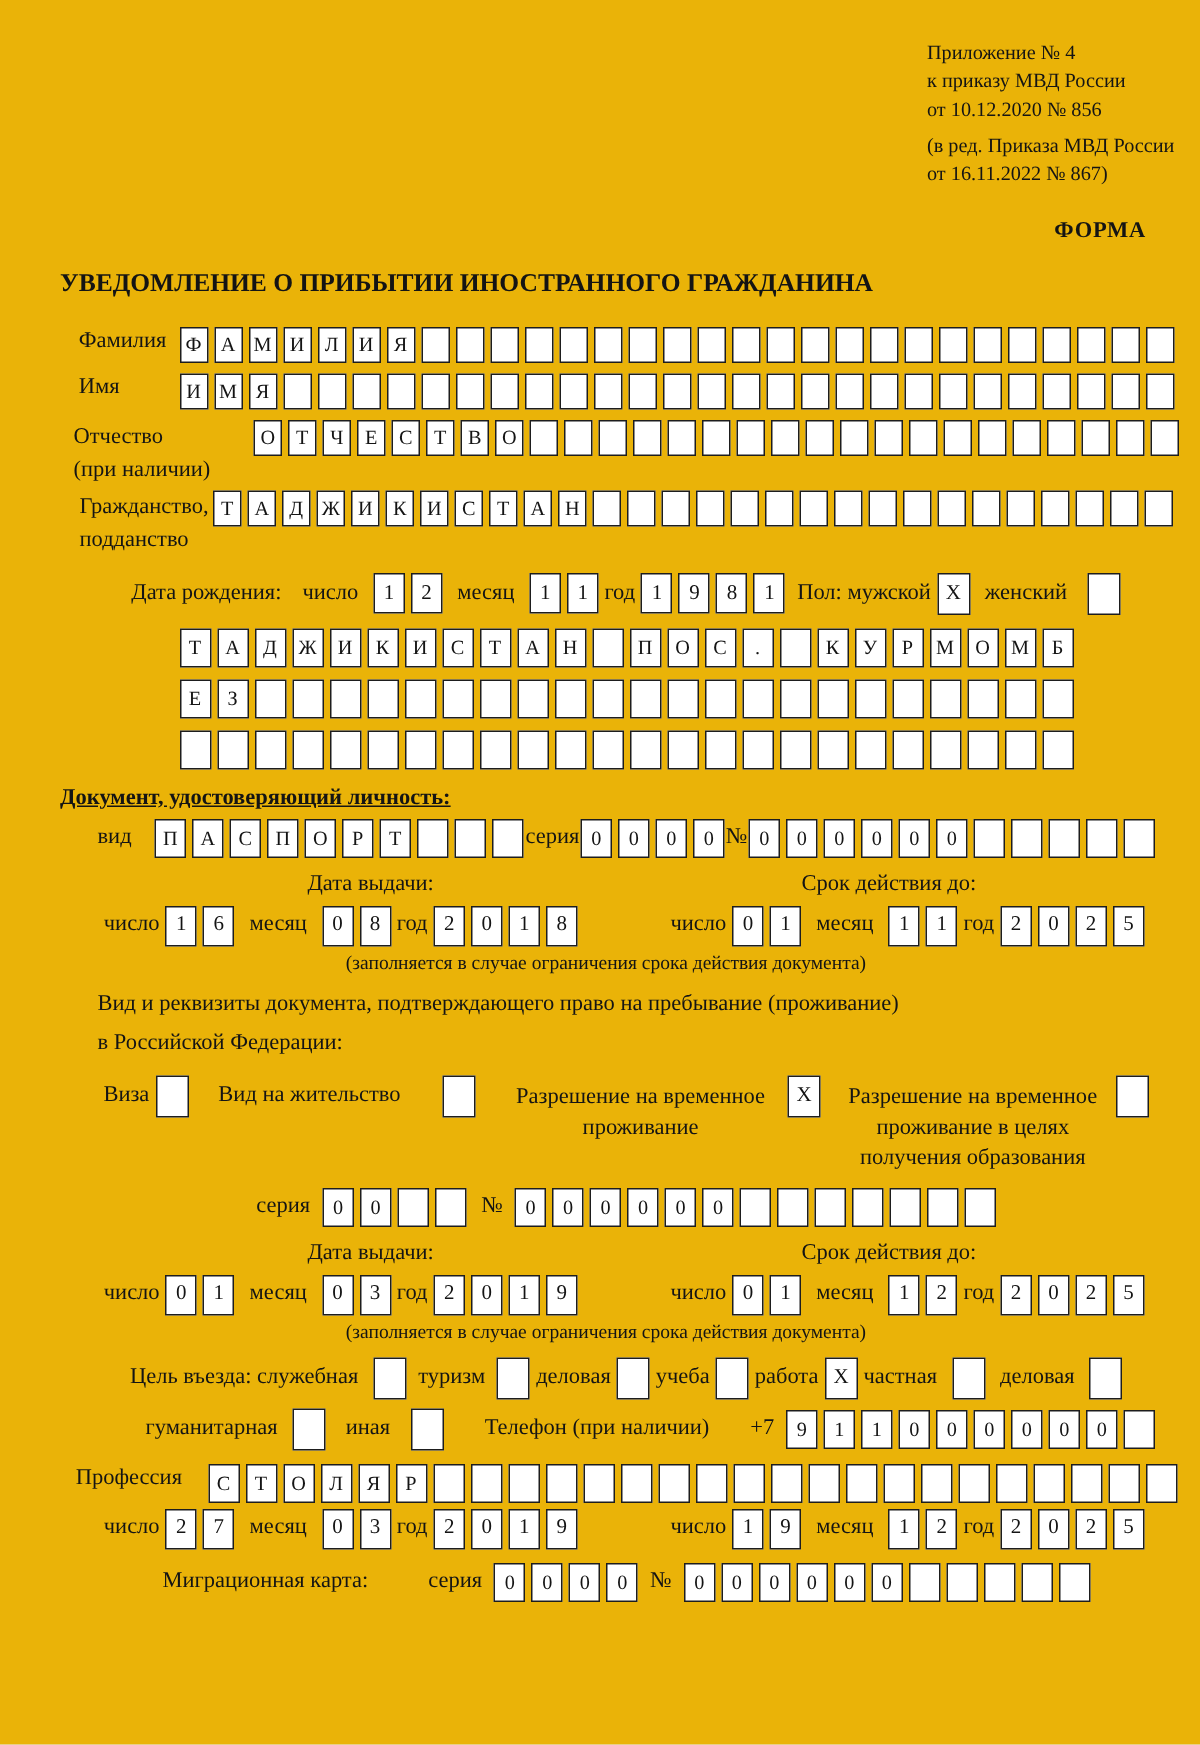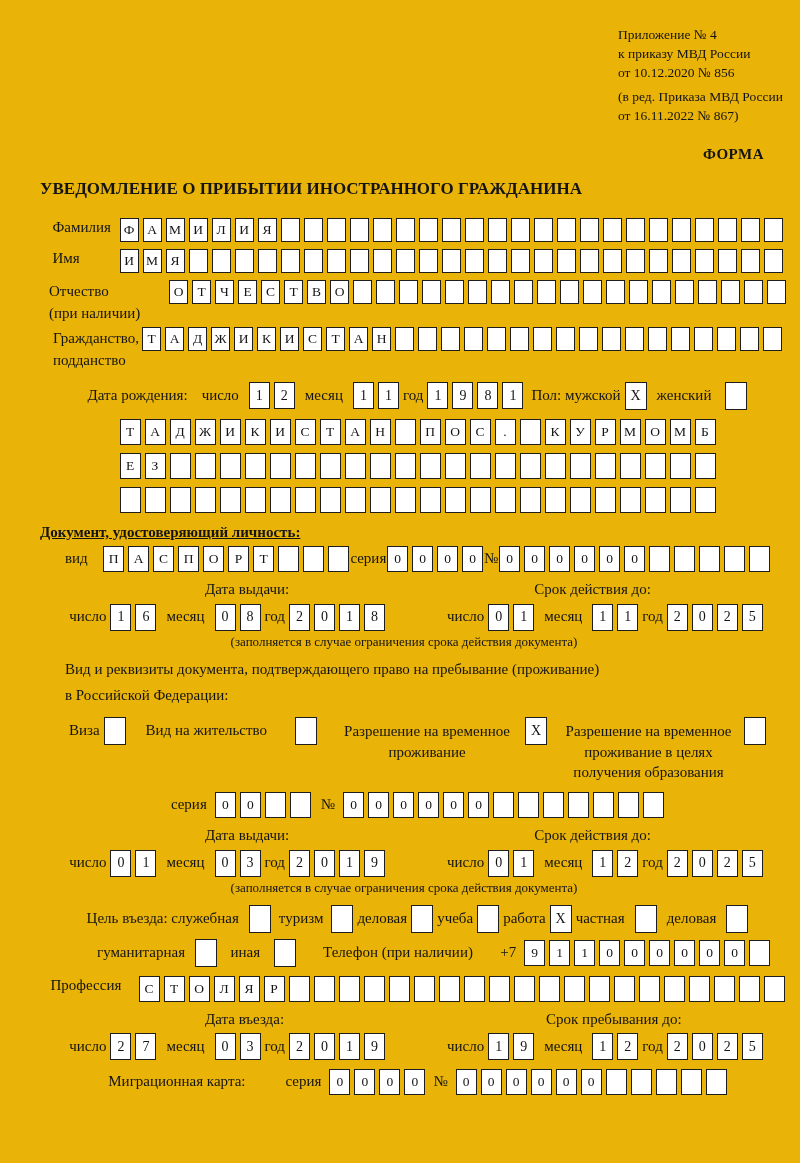--- a/index.html
+++ b/index.html
@@ -613,24 +613,20 @@
         <span class="cell"></span>
         <span class="cell"></span>
         <span class="cell"></span>
         <span class="cell"></span>
         <span class="cell"></span>
         <span class="cell"></span>
         <span class="cell"></span>
       </div>
   </div>
 
-  <div class="dheads">
-    <span style="margin-left:165px;">Дата въезда:</span>
-    <span style="margin-left:262px;">Срок пребывания до:</span>
-  </div>
 
   <div class="row tight" style="margin-left:22px;align-items:center;">
     <span class="lbl">число</span>
       <span class="gap4"></span>
     <div class="cells cells-dt">
         <span class="cell">2</span>
         <span class="cell">7</span>
       </div>
     <span class="gap10"></span>
     <span class="lbl">месяц</span>

